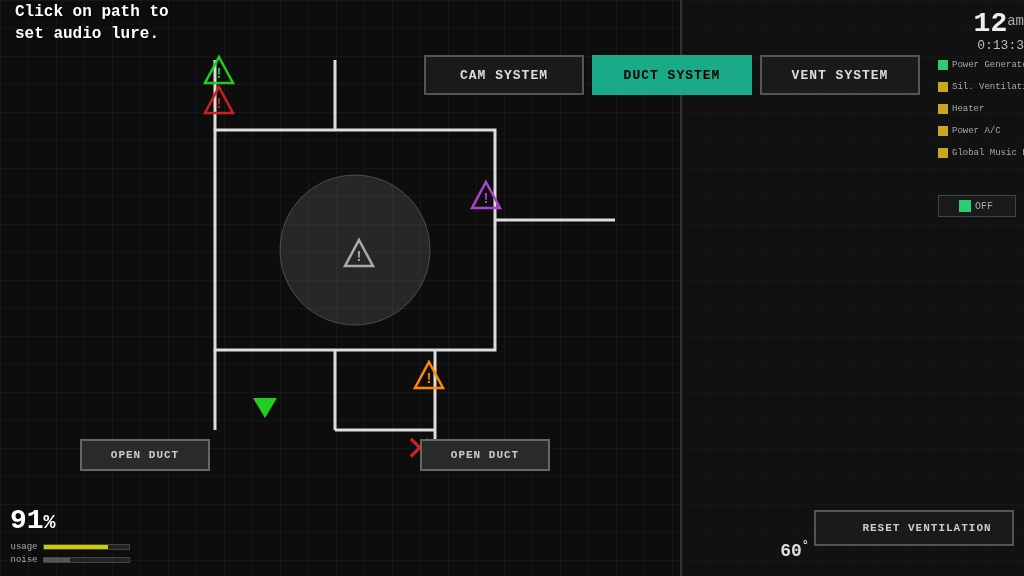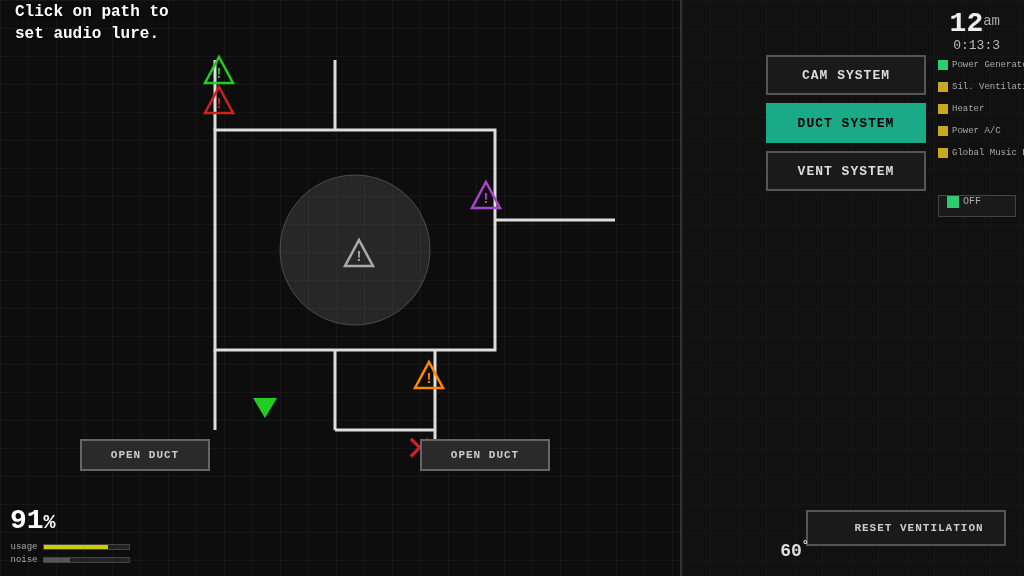--- a/index.html
+++ b/index.html
@@ -35,21 +35,21 @@
       background-image:
         linear-gradient(rgba(60,60,60,0.12) 1px, transparent 1px),
         linear-gradient(90deg, rgba(60,60,60,0.12) 1px, transparent 1px);
       background-size: 28px 28px;
       border-left: 2px solid #333;
     }
 
     
     #time-display {
       position: absolute;
-      top: 10px; right: 24px;
+      top: 10px; right: 0;
       text-align: right;
       color: #ddd;
     }
     #time-hour {
       font-size: 28px;
       font-weight: bold;
       color: #eee;
       line-height: 1;
     }
     #time-ampm {
@@ -59,23 +59,23 @@
     }
     #time-counter {
       font-size: 13px;
       color: #bbb;
     }
 
     
     #system-buttons {
       position: absolute;
       top: 55px;
-      right: 98px;
-      display: flex;
-      flex-direction: column;
+      right: 104px;
+      display: flex;
+      flex-direction: row;
       gap: 8px;
     }
 
     .sys-btn {
       width: 160px;
       height: 40px;
       background: #1a1a1a;
       border: 2px solid #555;
       color: #ddd;
       font-family: 'Courier New', monospace;
@@ -127,40 +127,40 @@
     
     #off-toggle {
       position: absolute;
       top: 195px;
       right: 8px;
       width: 78px;
       height: 22px;
       background: #1a1a1a;
       border: 1px solid #444;
       display: flex;
-      align-items: flex-start;
+      align-items: center;
       gap: 4px;
-      padding: 0 8px;
+      padding: 0 20px;
       cursor: pointer;
     }
     .off-dot {
       width: 12px;
       height: 12px;
       background: #2ecc71;
     }
     .off-label {
       font-size: 10px;
       color: #aaa;
     }
 
     
     #reset-btn {
       position: absolute;
       bottom: 30px;
-      right: 18px;
+      right: 10px;
       width: 200px;
       height: 36px;
       background: #1a1a1a;
       border: 2px solid #555;
       color: #ccc;
       font-family: 'Courier New', monospace;
       font-size: 11px;
       font-weight: bold;
       letter-spacing: 1px;
       cursor: pointer;

